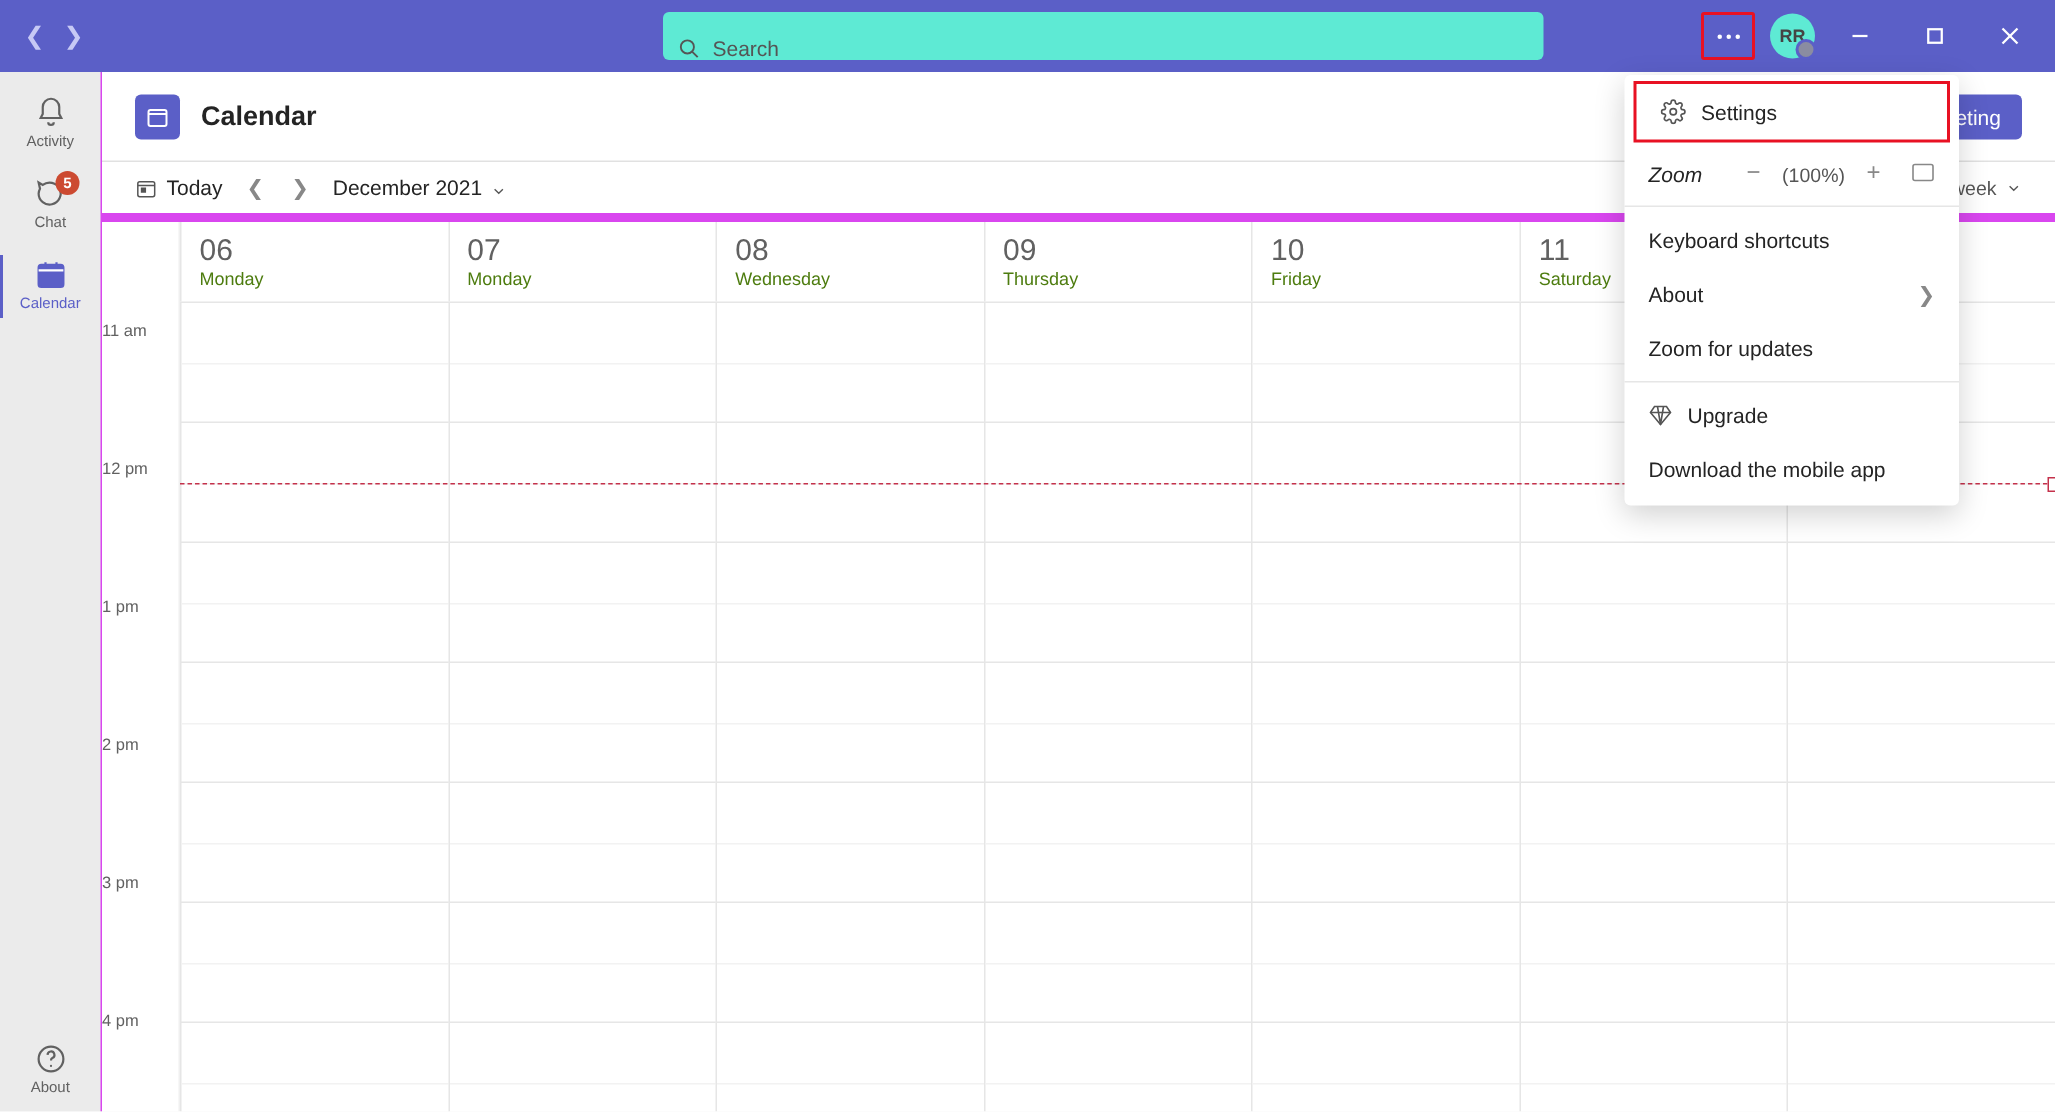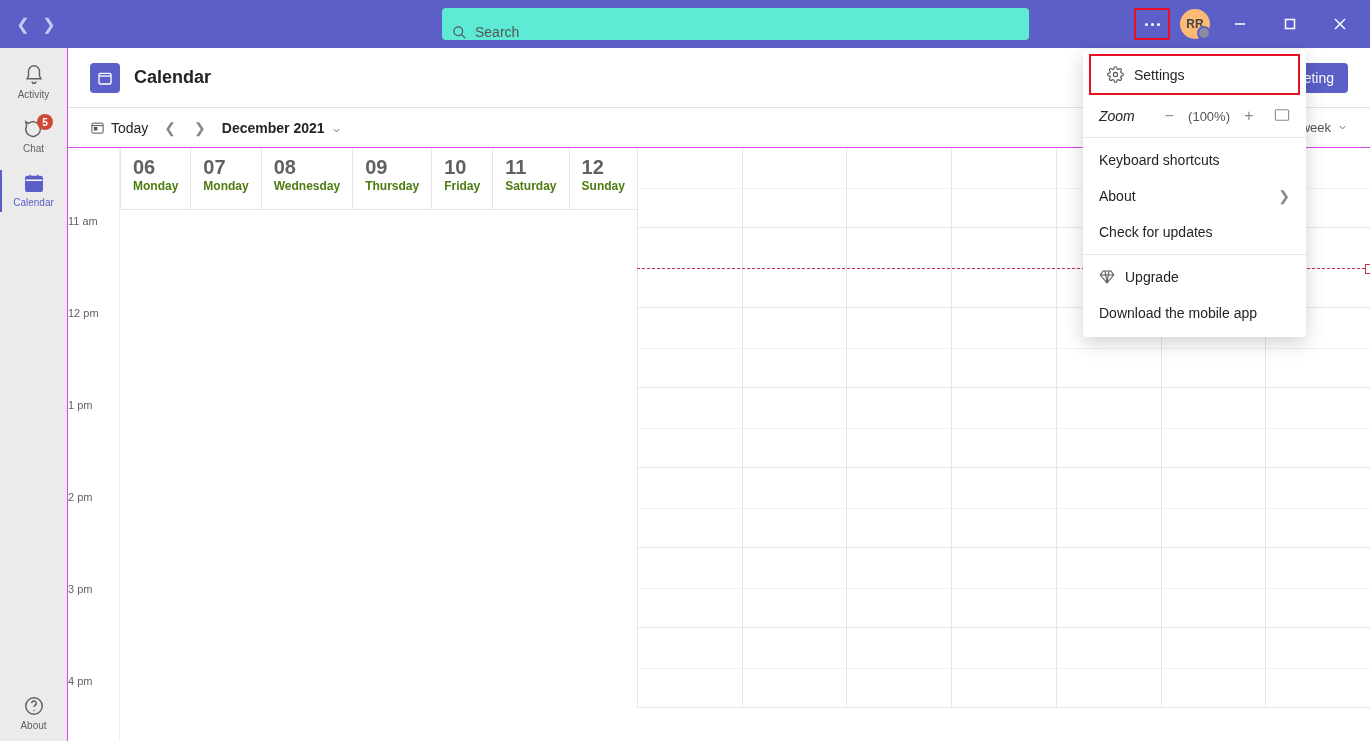--- a/index.html
+++ b/index.html
@@ -22,21 +22,21 @@
   }
   .searchbox input::placeholder { color: #555; }
   .title-right { margin-left: auto; display:flex; align-items:center; gap: 10px; padding-right:10px;}
   .ellipsis-btn {
     width: 36px; height: 32px; display:flex; align-items:center; justify-content:center;
     border: 2px solid #e81123; border-radius:2px; cursor:pointer;
   }
   .ellipsis-dots { display:flex; gap:3px; }
   .ellipsis-dots span { width:3px; height:3px; background:#fff; border-radius:50%; }
   .avatar {
-    width:30px; height:30px; border-radius:50%; background:#fdba74; color:#444;
+    width:30px; height:30px; border-radius:50%; background:#5eead4; color:#444;
     display:flex; align-items:center; justify-content:center; font-size:12px; font-weight:600;
     position: relative;
   }
   .avatar::after {
     content:""; position:absolute; bottom:-1px; right:-1px; width:10px; height:10px;
     background:#8a8ca1; border:2px solid #5b5fc7; border-radius:50%;
   }
   .win-btn { width:40px; display:flex; align-items:center; justify-content:center; height:32px; color:#fff; cursor:pointer;}
   .win-btn svg { stroke:#fff; }
 
@@ -76,40 +76,40 @@
   }
   .page-title { font-size:18px; font-weight:700; color:#242424; }
   .hdr-spacer { flex:1; }
   .new-meeting {
     background:#5b5fc7; color:#fff; font-size:14px; border-radius:4px;
     padding: 7px 14px; display:flex; align-items:center; gap:6px;
   }
 
   .toolbar {
     height: 40px; display:flex; align-items:center; padding: 0 22px;
-    border-bottom:1px solid #d946ef; gap: 16px; color:#242424; font-size:14px;
+    border-bottom:6px solid #d946ef; gap: 16px; color:#242424; font-size:14px;
   }
   .today-btn { display:flex; align-items:center; gap:6px; cursor:pointer;}
   .nav-month { display:flex; gap: 18px; }
   .nav-month span { color:#888; cursor:pointer; }
-  .month-label { font-weight:700; display:flex; align-items:flex-end; gap:6px;}
+  .month-label { font-weight:400; display:flex; align-items:flex-end; gap:6px;}
   .tool-spacer { flex:1; }
   .view-select { display:flex; align-items:center; gap:6px; color:#555; cursor:pointer; font-size:13px;}
 
   .calendar-grid {
     flex:1; display:flex; position:relative; background:#fff; overflow:hidden;
   }
   .time-col {
     width: 52px; border-right:1px solid #f0f0f0; position:relative; padding-top:62px;
   }
   .time-label {
     height:80px; font-size:11px; color:#616161; padding-right:6px;
     position:relative; top:-7px;margin-top:12px;
   }
-  .days-area { flex:1; display:flex; flex-direction:row;font-weight:bold; }
+  .days-area { flex:1; display:flex; flex-direction:column; }
   .day-headers { display:flex; height:62px; border-bottom:1px solid #e6e6e6;}
   .day-head {
     flex:1; border-left:1px solid #e6e6e6; padding:8px 12px;
   }
   .day-num { font-size:20px; color:#616161; }
   .day-name { font-size:12px; color:#4d7c0f; }
   .grid-rows { flex:1; position:relative; }
   .hour-row { height:80px; display:flex; }
   .hour-cell {
     flex:1; border-left:1px solid #e6e6e6; border-bottom:1px solid #e6e6e6;
@@ -413,21 +413,21 @@
   </div>
   <div class="menu-sep"></div>
   <div class="menu-item">
     <span>Keyboard shortcuts</span>
   </div>
   <div class="menu-item">
     <span>About</span>
     <span class="chev">❯</span>
   </div>
   <div class="menu-item">
-    <span>Check for updates</span>
+    <span>Zoom for updates</span>
   </div>
   <div class="menu-sep"></div>
   <div class="menu-item">
     <svg width="16" height="16" viewBox="0 0 24 24" fill="none" stroke="#555" stroke-width="1.6">
         <path d="M6 3h12l4 6-10 12L2 9z"></path>
         <path d="M2 9h20M9 3l3 18M15 3l-3 18"></path>
       </svg>
     <span>Upgrade</span>
   </div>
   <div class="menu-item">

